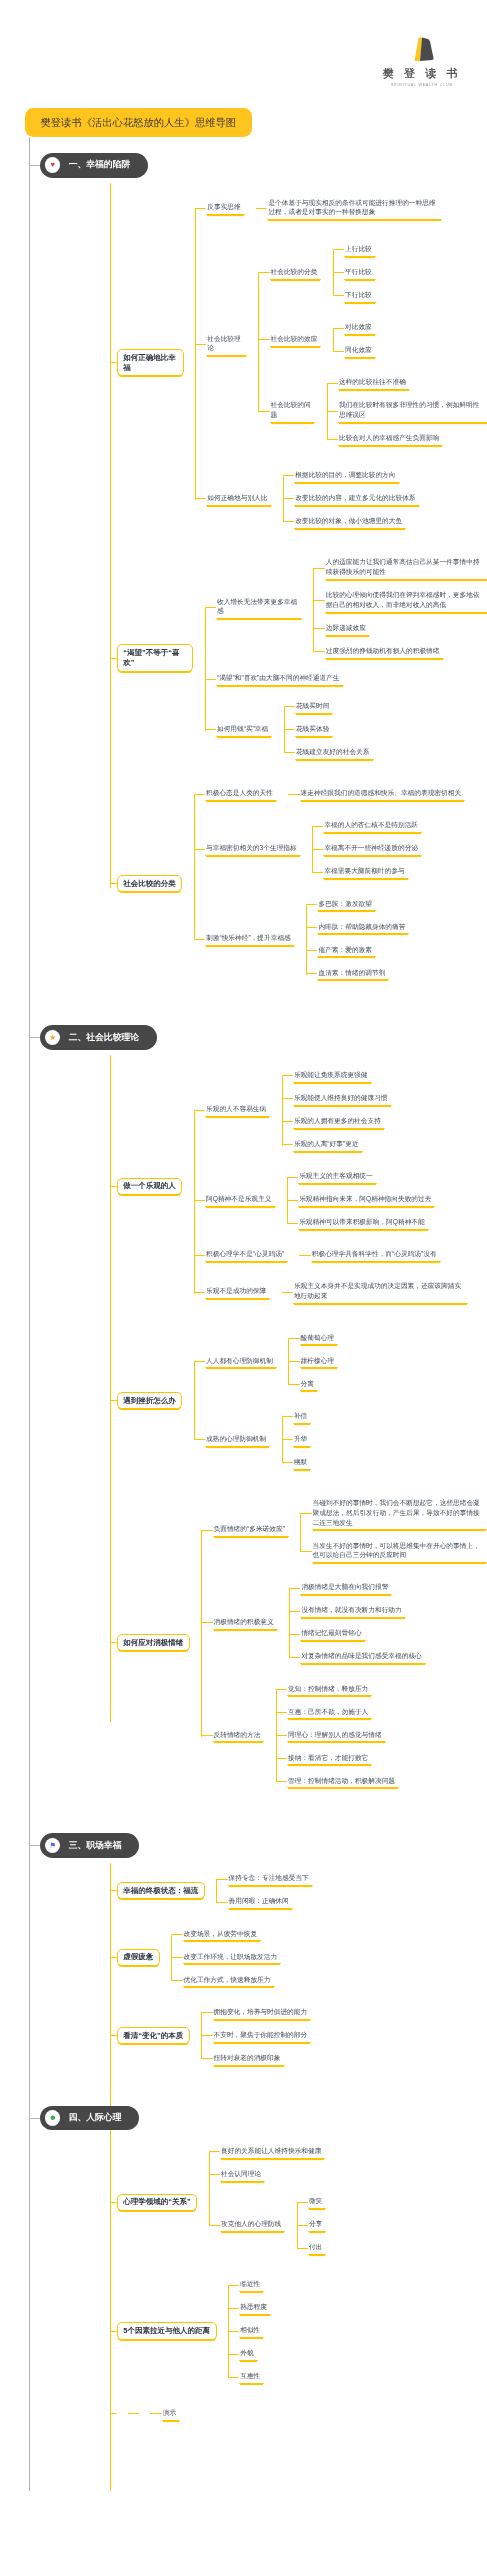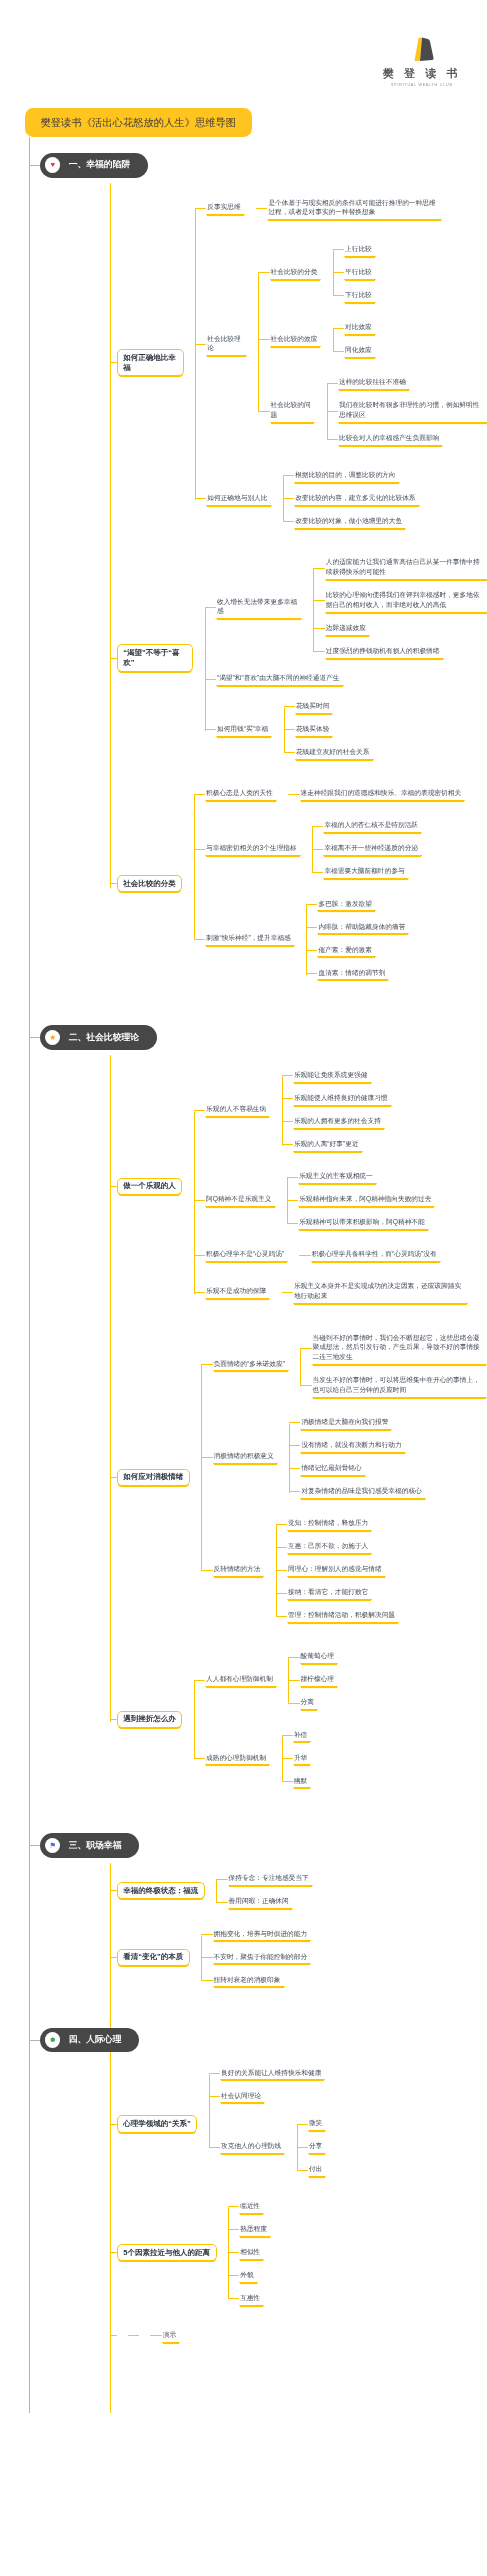--- a/index.html
+++ b/index.html
@@ -420,20 +420,74 @@
                         <div class="vline" style="top: 16.5px; height: 0px;"></div>
                       </div>
                     </div>
                   </div>
                   <div class="vline" style="top: 51px; height: 183px;"></div>
                 </div>
               </div>
             </div>
             <div class="child">
               <div class="branch">
+                <div class="n-bold">遇到挫折怎么办</div>
+                <div class="children">
+                  <div class="child">
+                    <div class="branch">
+                      <div class="n-leaf d2">人人都有心理防御机制</div>
+                      <div class="children">
+                        <div class="child">
+                          <div class="branch">
+                            <div class="n-leaf">酸葡萄心理</div>
+                          </div>
+                        </div>
+                        <div class="child">
+                          <div class="branch">
+                            <div class="n-leaf">甜柠檬心理</div>
+                          </div>
+                        </div>
+                        <div class="child">
+                          <div class="branch">
+                            <div class="n-leaf">分离</div>
+                          </div>
+                        </div>
+                        <div class="vline" style="top: 11.6px; height: 46px;"></div>
+                      </div>
+                    </div>
+                  </div>
+                  <div class="child">
+                    <div class="branch">
+                      <div class="n-leaf d2">成熟的心理防御机制</div>
+                      <div class="children">
+                        <div class="child">
+                          <div class="branch">
+                            <div class="n-leaf">补偿</div>
+                          </div>
+                        </div>
+                        <div class="child">
+                          <div class="branch">
+                            <div class="n-leaf">升华</div>
+                          </div>
+                        </div>
+                        <div class="child">
+                          <div class="branch">
+                            <div class="n-leaf">幽默</div>
+                          </div>
+                        </div>
+                        <div class="vline" style="top: 11.6px; height: 46px;"></div>
+                      </div>
+                    </div>
+                  </div>
+                  <div class="vline" style="top: 39px; height: 79px;"></div>
+                </div>
+              </div>
+            </div>
+            <div class="child">
+              <div class="branch">
                 <div class="n-bold">如何应对消极情绪</div>
                 <div class="children">
                   <div class="child">
                     <div class="branch">
                       <div class="n-leaf d2">负面情绪的“多米诺效应”</div>
                       <div class="children">
                         <div class="child">
                           <div class="branch">
                             <div class="n-leaf">当碰到不好的事情时，我们会不断想起它，这些思绪会凝聚成想法，然后引发行动，产生后果，导致不好的事情接二连三地发生</div>
                           </div>
@@ -502,74 +556,20 @@
                         <div class="child">
                           <div class="branch">
                             <div class="n-leaf">管理：控制情绪活动，积极解决问题</div>
                           </div>
                         </div>
                         <div class="vline" style="top: 11.6px; height: 92px;"></div>
                       </div>
                     </div>
                   </div>
                   <div class="vline" style="top: 42px; height: 207px;"></div>
-                </div>
-              </div>
-            </div>
-            <div class="child">
-              <div class="branch">
-                <div class="n-bold">遇到挫折怎么办</div>
-                <div class="children">
-                  <div class="child">
-                    <div class="branch">
-                      <div class="n-leaf d2">人人都有心理防御机制</div>
-                      <div class="children">
-                        <div class="child">
-                          <div class="branch">
-                            <div class="n-leaf">酸葡萄心理</div>
-                          </div>
-                        </div>
-                        <div class="child">
-                          <div class="branch">
-                            <div class="n-leaf">甜柠檬心理</div>
-                          </div>
-                        </div>
-                        <div class="child">
-                          <div class="branch">
-                            <div class="n-leaf">分离</div>
-                          </div>
-                        </div>
-                        <div class="vline" style="top: 11.6px; height: 46px;"></div>
-                      </div>
-                    </div>
-                  </div>
-                  <div class="child">
-                    <div class="branch">
-                      <div class="n-leaf d2">成熟的心理防御机制</div>
-                      <div class="children">
-                        <div class="child">
-                          <div class="branch">
-                            <div class="n-leaf">补偿</div>
-                          </div>
-                        </div>
-                        <div class="child">
-                          <div class="branch">
-                            <div class="n-leaf">升华</div>
-                          </div>
-                        </div>
-                        <div class="child">
-                          <div class="branch">
-                            <div class="n-leaf">幽默</div>
-                          </div>
-                        </div>
-                        <div class="vline" style="top: 11.6px; height: 46px;"></div>
-                      </div>
-                    </div>
-                  </div>
-                  <div class="vline" style="top: 39px; height: 79px;"></div>
                 </div>
               </div>
             </div>
             <div class="vline" style="top: 0px; height: 667px;"></div>
           </div></div>
       </div>
       <div class="child section-row">
         <div class="branch-v"><div class="n-section">
             <span class="icon-circle" style="color: rgb(74, 107, 235);">⚑</span>
             <span>三、职场幸福</span>
@@ -587,20 +587,43 @@
                     <div class="branch">
                       <div class="n-leaf d2">善用闲暇：正确休闲</div>
                     </div>
                   </div>
                   <div class="vline" style="top: 11.6px; height: 23px;"></div>
                 </div>
               </div>
             </div>
             <div class="child">
               <div class="branch">
+                <div class="n-bold">虚假疲惫</div>
+                <div class="children">
+                  <div class="child">
+                    <div class="branch">
+                      <div class="n-leaf d2">改变场景，从疲劳中恢复</div>
+                    </div>
+                  </div>
+                  <div class="child">
+                    <div class="branch">
+                      <div class="n-leaf d2">改变工作环境，让职场散发活力</div>
+                    </div>
+                  </div>
+                  <div class="child">
+                    <div class="branch">
+                      <div class="n-leaf d2">优化工作方式，快速释放压力</div>
+                    </div>
+                  </div>
+                  <div class="vline" style="top: 11.6px; height: 46px;"></div>
+                </div>
+              </div>
+            </div>
+            <div class="child">
+              <div class="branch">
                 <div class="n-bold">看清“变化”的本质</div>
                 <div class="children">
                   <div class="child">
                     <div class="branch">
                       <div class="n-leaf d2">拥抱变化，培养与时俱进的能力</div>
                     </div>
                   </div>
                   <div class="child">
                     <div class="branch">
                       <div class="n-leaf d2">不安时，聚焦于你能控制的部分</div>

